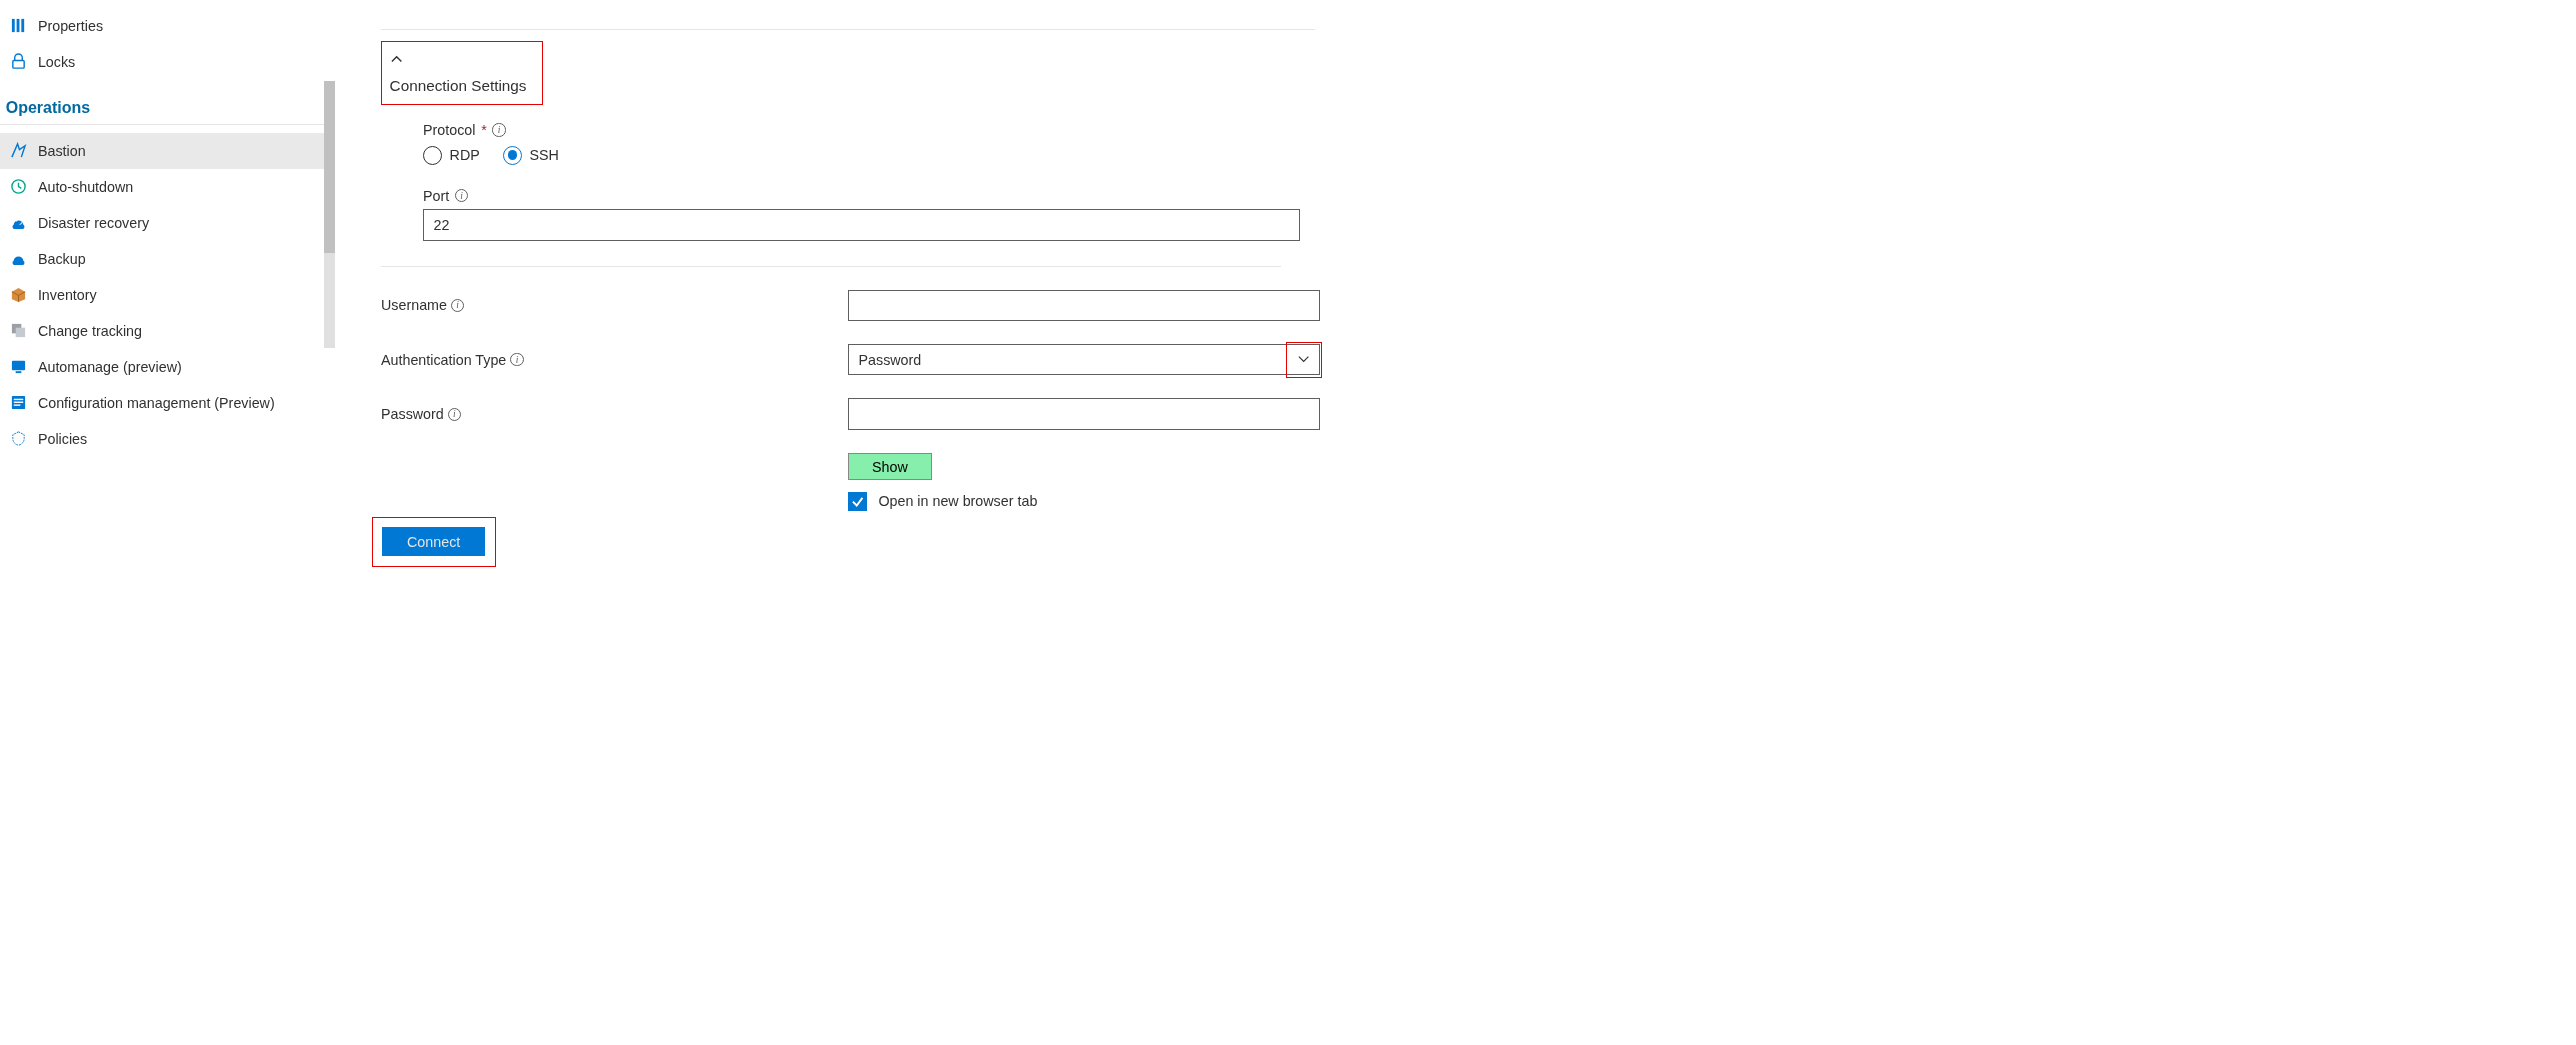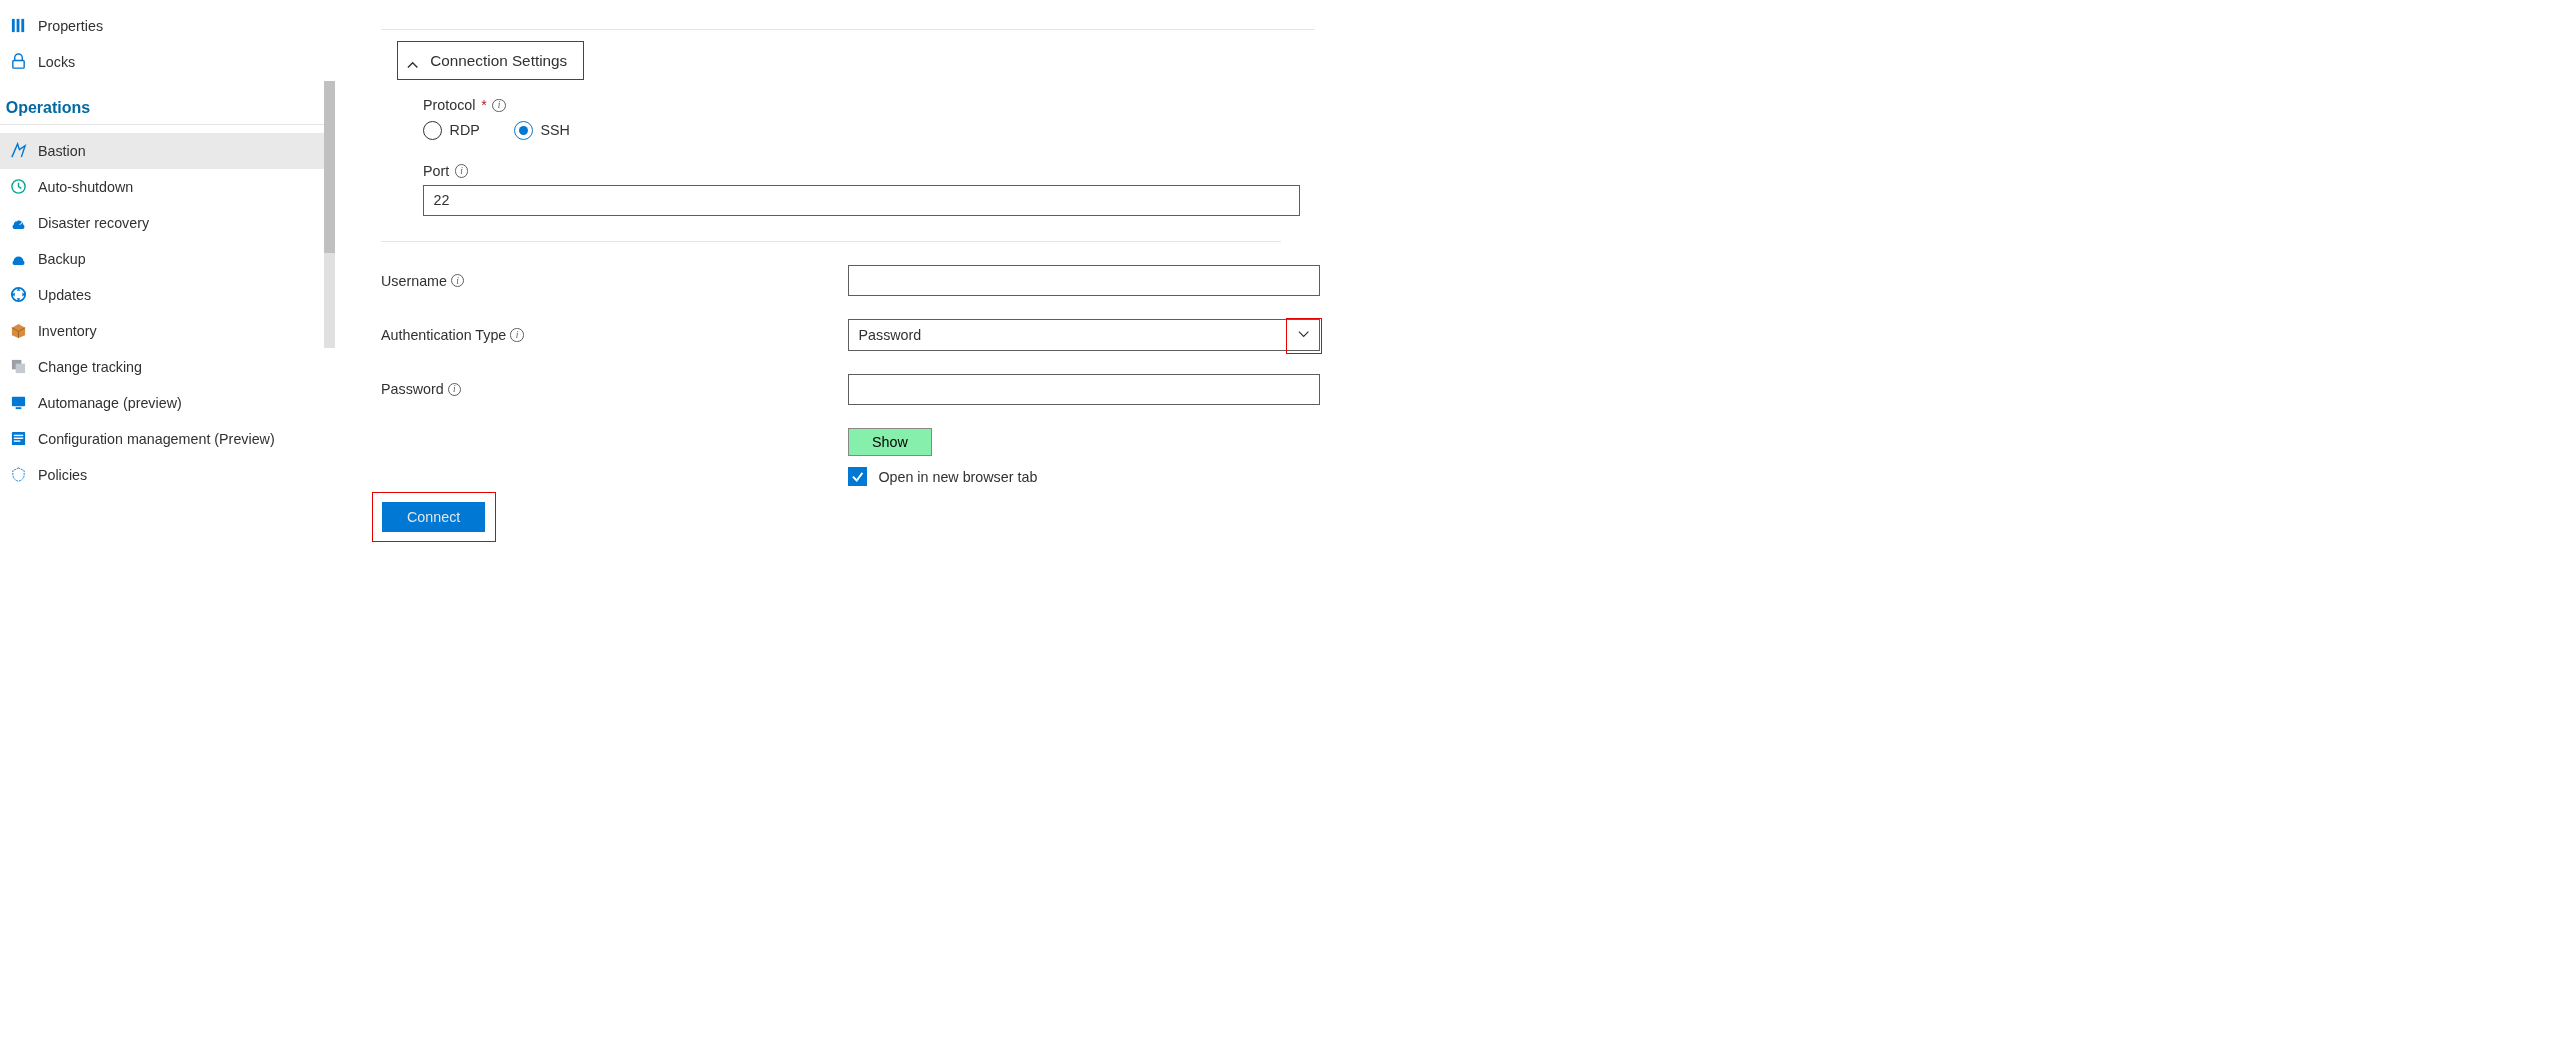--- a/index.html
+++ b/index.html
@@ -71,27 +71,28 @@
       margin-left: 19px;
     }
     .section-divider {
       border-top: 1px solid #e5e5e5;
       margin-top: 29px;
       margin-bottom: 0;
       width: 934px;
     }
     .collapsible-header {
       display: inline-flex;
-      align-items: flex-end;
+      align-items: flex-start;
       padding: 9.5px 15.3px 9.5px 7.6px;
       cursor: pointer;
       font-size: 15.3px;
       gap: 13.3px;
       margin-top: 11.4px;
-      margin-left: 16px;
+      margin-left: 0;
+      flex-direction: column;
     }
     .highlight-red {
       border: 1.9px solid #e60000;
     }
     .chevron-up {
       display: inline-block;
       width: 11.4px;
       height: 11.4px;
     }
     .form-area {
@@ -117,21 +118,21 @@
       border-radius: 50%;
       align-items: center;
       justify-content: center;
       font-size: 9.5px;
       color: #605e5c;
       font-style: italic;
       font-family: Georgia, serif;
     }
     .radio-group {
       display: flex;
-      gap: 34px;
+      gap: 23px;
       margin-top: 7.6px;
       margin-bottom: 23px;
     }
     .radio-option {
       display: flex;
       align-items: center;
       gap: 7.6px;
       cursor: pointer;
       font-size: 14.3px;
     }
@@ -316,29 +317,20 @@
     </span>
     <span>Disaster recovery</span>
   </div>
   <div class="sidebar-item">
     <span class="icon">
       <svg width="17" height="17" viewBox="0 0 18 18">
           <path d="M4 11 a5 4 0 0 1 10 0 a3 3 0 0 1 0 5 H4 a3 3 0 0 1 0 -5 Z" fill="#0078d4"></path>
         </svg>
     </span>
     <span>Backup</span>
-  </div>
-  <div class="sidebar-item">
-    <span class="icon">
-      <svg width="17" height="17" viewBox="0 0 18 18">
-          <circle cx="9" cy="9" r="7" fill="none" stroke="#0078d4" stroke-width="2"></circle>
-          <path d="M9 2 L7 5 L11 5 Z M9 16 L7 13 L11 13 Z M2 9 L5 7 L5 11 Z M16 9 L13 7 L13 11 Z" fill="#0078d4"></path>
-        </svg>
-    </span>
-    <span>Updates</span>
   </div>
   <div class="sidebar-item">
     <span class="icon">
       <svg width="17" height="17" viewBox="0 0 18 18">
           <path d="M2 6 L9 2 L16 6 L16 14 L9 17 L2 14 Z" fill="#d88c3e"></path>
           <path d="M2 6 L9 10 L16 6 M9 10 V17" stroke="#a06020" stroke-width="1" fill="none"></path>
         </svg>
     </span>
     <span>Inventory</span>
   </div>

